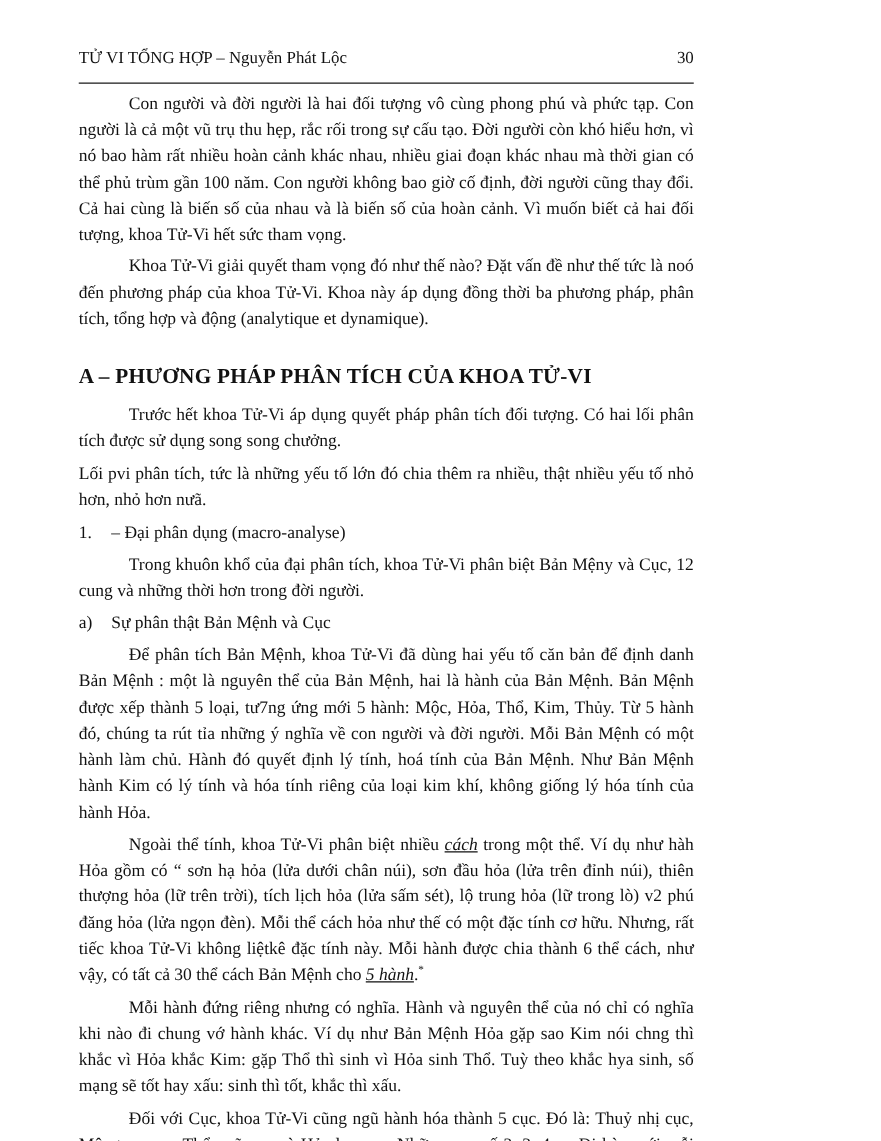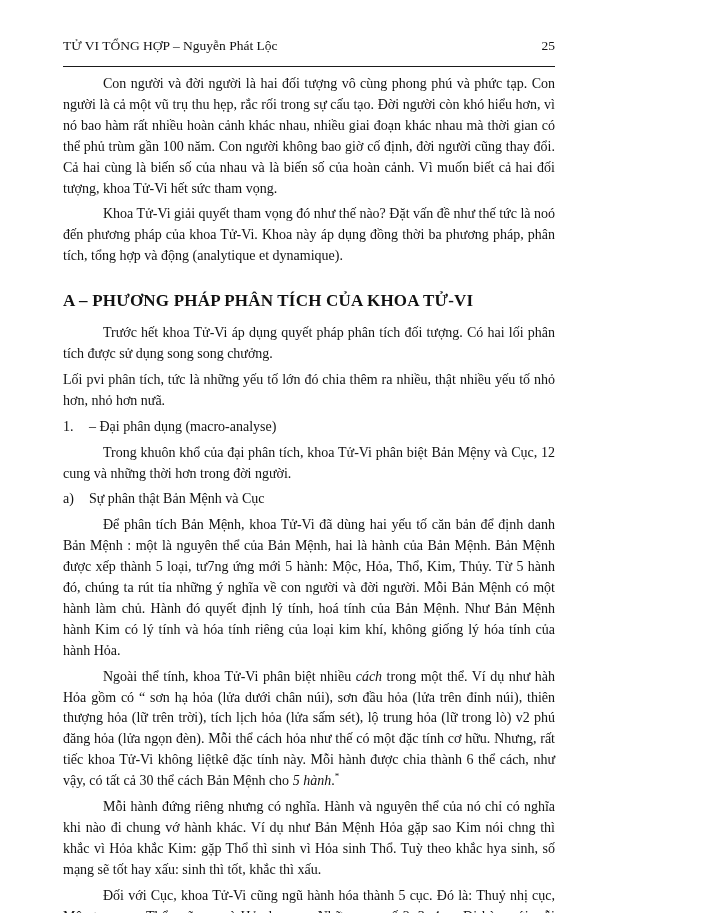--- a/index.html
+++ b/index.html
@@ -54,35 +54,36 @@
     text-indent: 0;
     margin: 3px 0 5px 0;
     text-align: left;
   }
   .list-line .marker {
     flex: 0 0 auto;
     min-width: 26px;
   }
   .em-underline {
     font-style: italic;
+    text-decoration: underline;
   }
   sup.note-mark {
     font-size: 9px;
     vertical-align: super;
     line-height: 0;
   }
 </style>
 </head>
 <body>
 
 <div class="page">
 
   <div class="header-row">
     <span>TỬ VI TỔNG HỢP – Nguyễn Phát Lộc</span>
-    <span>25</span>
+    <span>30</span>
   </div>
   <hr class="header-divider">
 
   <div class="body-text">
 
     <p class="para">Con người và đời người là hai đối tượng vô cùng phong phú và phức tạp. Con người là cả một vũ trụ thu hẹp, rắc rối trong sự cấu tạo. Đời người còn khó hiểu hơn, vì nó bao hàm rất nhiều hoàn cảnh khác nhau, nhiều giai đoạn khác nhau mà thời gian có thể phủ trùm gần 100 năm. Con người không bao giờ cố định, đời người cũng thay đổi. Cả hai cùng là biến số của nhau và là biến số của hoàn cảnh. Vì muốn biết cả hai đối tượng, khoa Tử-Vi hết sức tham vọng.</p>
 
     <p class="para">Khoa Tử-Vi giải quyết tham vọng đó như thế nào? Đặt vấn đề như thế tức là noó đến phương pháp của khoa Tử-Vi. Khoa này áp dụng đồng thời ba phương pháp, phân tích, tổng hợp và động (analytique et dynamique).</p>
 
     <h2 class="section-heading">A – PHƯƠNG PHÁP PHÂN TÍCH CỦA KHOA TỬ-VI</h2>

